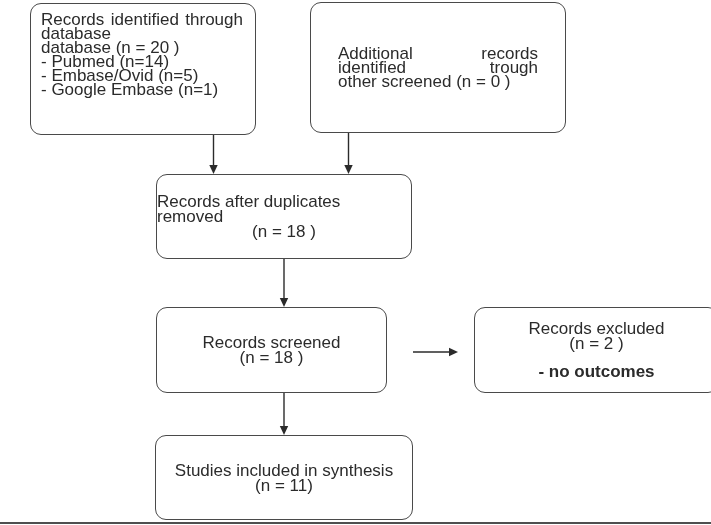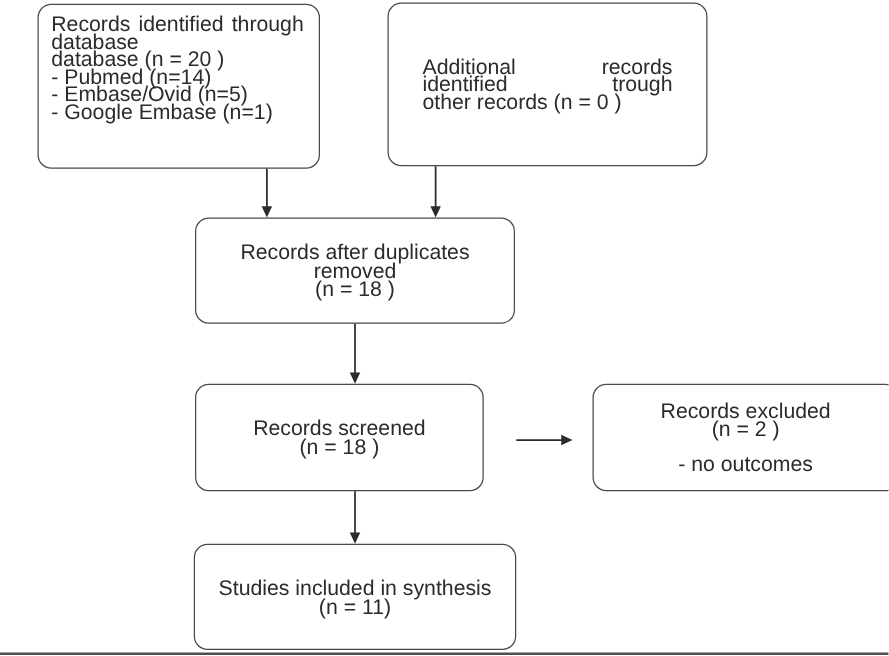--- a/index.html
+++ b/index.html
@@ -19,36 +19,35 @@
     background: #ffffff;
     border: 1.5px solid var(--border, #4a4a4a);
     border-radius: 11px;
     line-height: 15px;
   }
   .center {
     display: flex;
     flex-direction: column;
     justify-content: center;
     align-items: center;
-    text-align: center;
   }
   .justify-line {
     text-align: justify;
     text-align-last: justify;
     line-height: 14px;
   }
   .plain-line { line-height: 14px; }
   #box-identification { left: 30px;  top: 3px;   width: 226px; height: 132px; padding: 9px 12px 9px 10px; }
   #box-additional     { left: 310px; top: 2px;   width: 256px; height: 131px; padding: 0 27px; }
   #box-duplicates     { left: 156px; top: 174px; width: 256px; height: 85px; }
   #box-screened       { left: 156px; top: 307px; width: 231px; height: 86px; }
   #box-excluded       { left: 474px; top: 307px; width: 245px; height: 86px; }
   #box-included       { left: 155px; top: 435px; width: 258px; height: 85px; }
   .src-item { line-height: 14px; }
-  .reason { margin-top: 13px; }
+  .reason { margin-top: 13px; font-weight: bold; }
   b { font-weight: normal; }
   .arrows { position: absolute; left: 0; top: 0; width: 711px; height: 525px; pointer-events: none; }
   .arrow-line { stroke: var(--arrow, #2b2b2b); stroke-width: 1.4; fill: none; }
   .arrow-head { fill: var(--arrow, #2b2b2b); stroke: none; }
   .bottom-rule {
     position: absolute;
     left: 0; top: 522px;
     width: 711px; height: 2px;
     background: var(--rule, #4f4f4f);
   }
@@ -61,21 +60,21 @@
   <div class="fbox" id="box-identification">
     <div class="justify-line">Records identified through database</div>
     <div class="plain-line"><span>database (n = </span><b>20</b><span> )</span></div>
     <div class="src-item"><span>- Pubmed (n=</span><b>14</b><span>)</span></div>
     <div class="src-item"><span>- Embase/Ovid (n=</span><b>5</b><span>)</span></div>
     <div class="src-item"><span>- Google Embase (n=</span><b>1</b><span>)</span></div>
   </div>
 
   <div class="fbox center" id="box-additional" style="align-items: stretch; text-align: left;">
     <div class="justify-line">Additional records identified trough</div>
-    <div class="plain-line"><span>other records (n = </span><b>0</b><span> )</span></div>
+    <div class="plain-line"><span>other screened (n = </span><b>0</b><span> )</span></div>
   </div>
 
   <div class="fbox center" id="box-duplicates">
     <div>Records after duplicates removed</div>
     <div><span>(n = </span><b>18</b><span> )</span></div>
   </div>
 
   <div class="fbox center" id="box-screened">
     <div>Records screened</div>
     <div><span>(n = </span><b>18</b><span> )</span></div>

